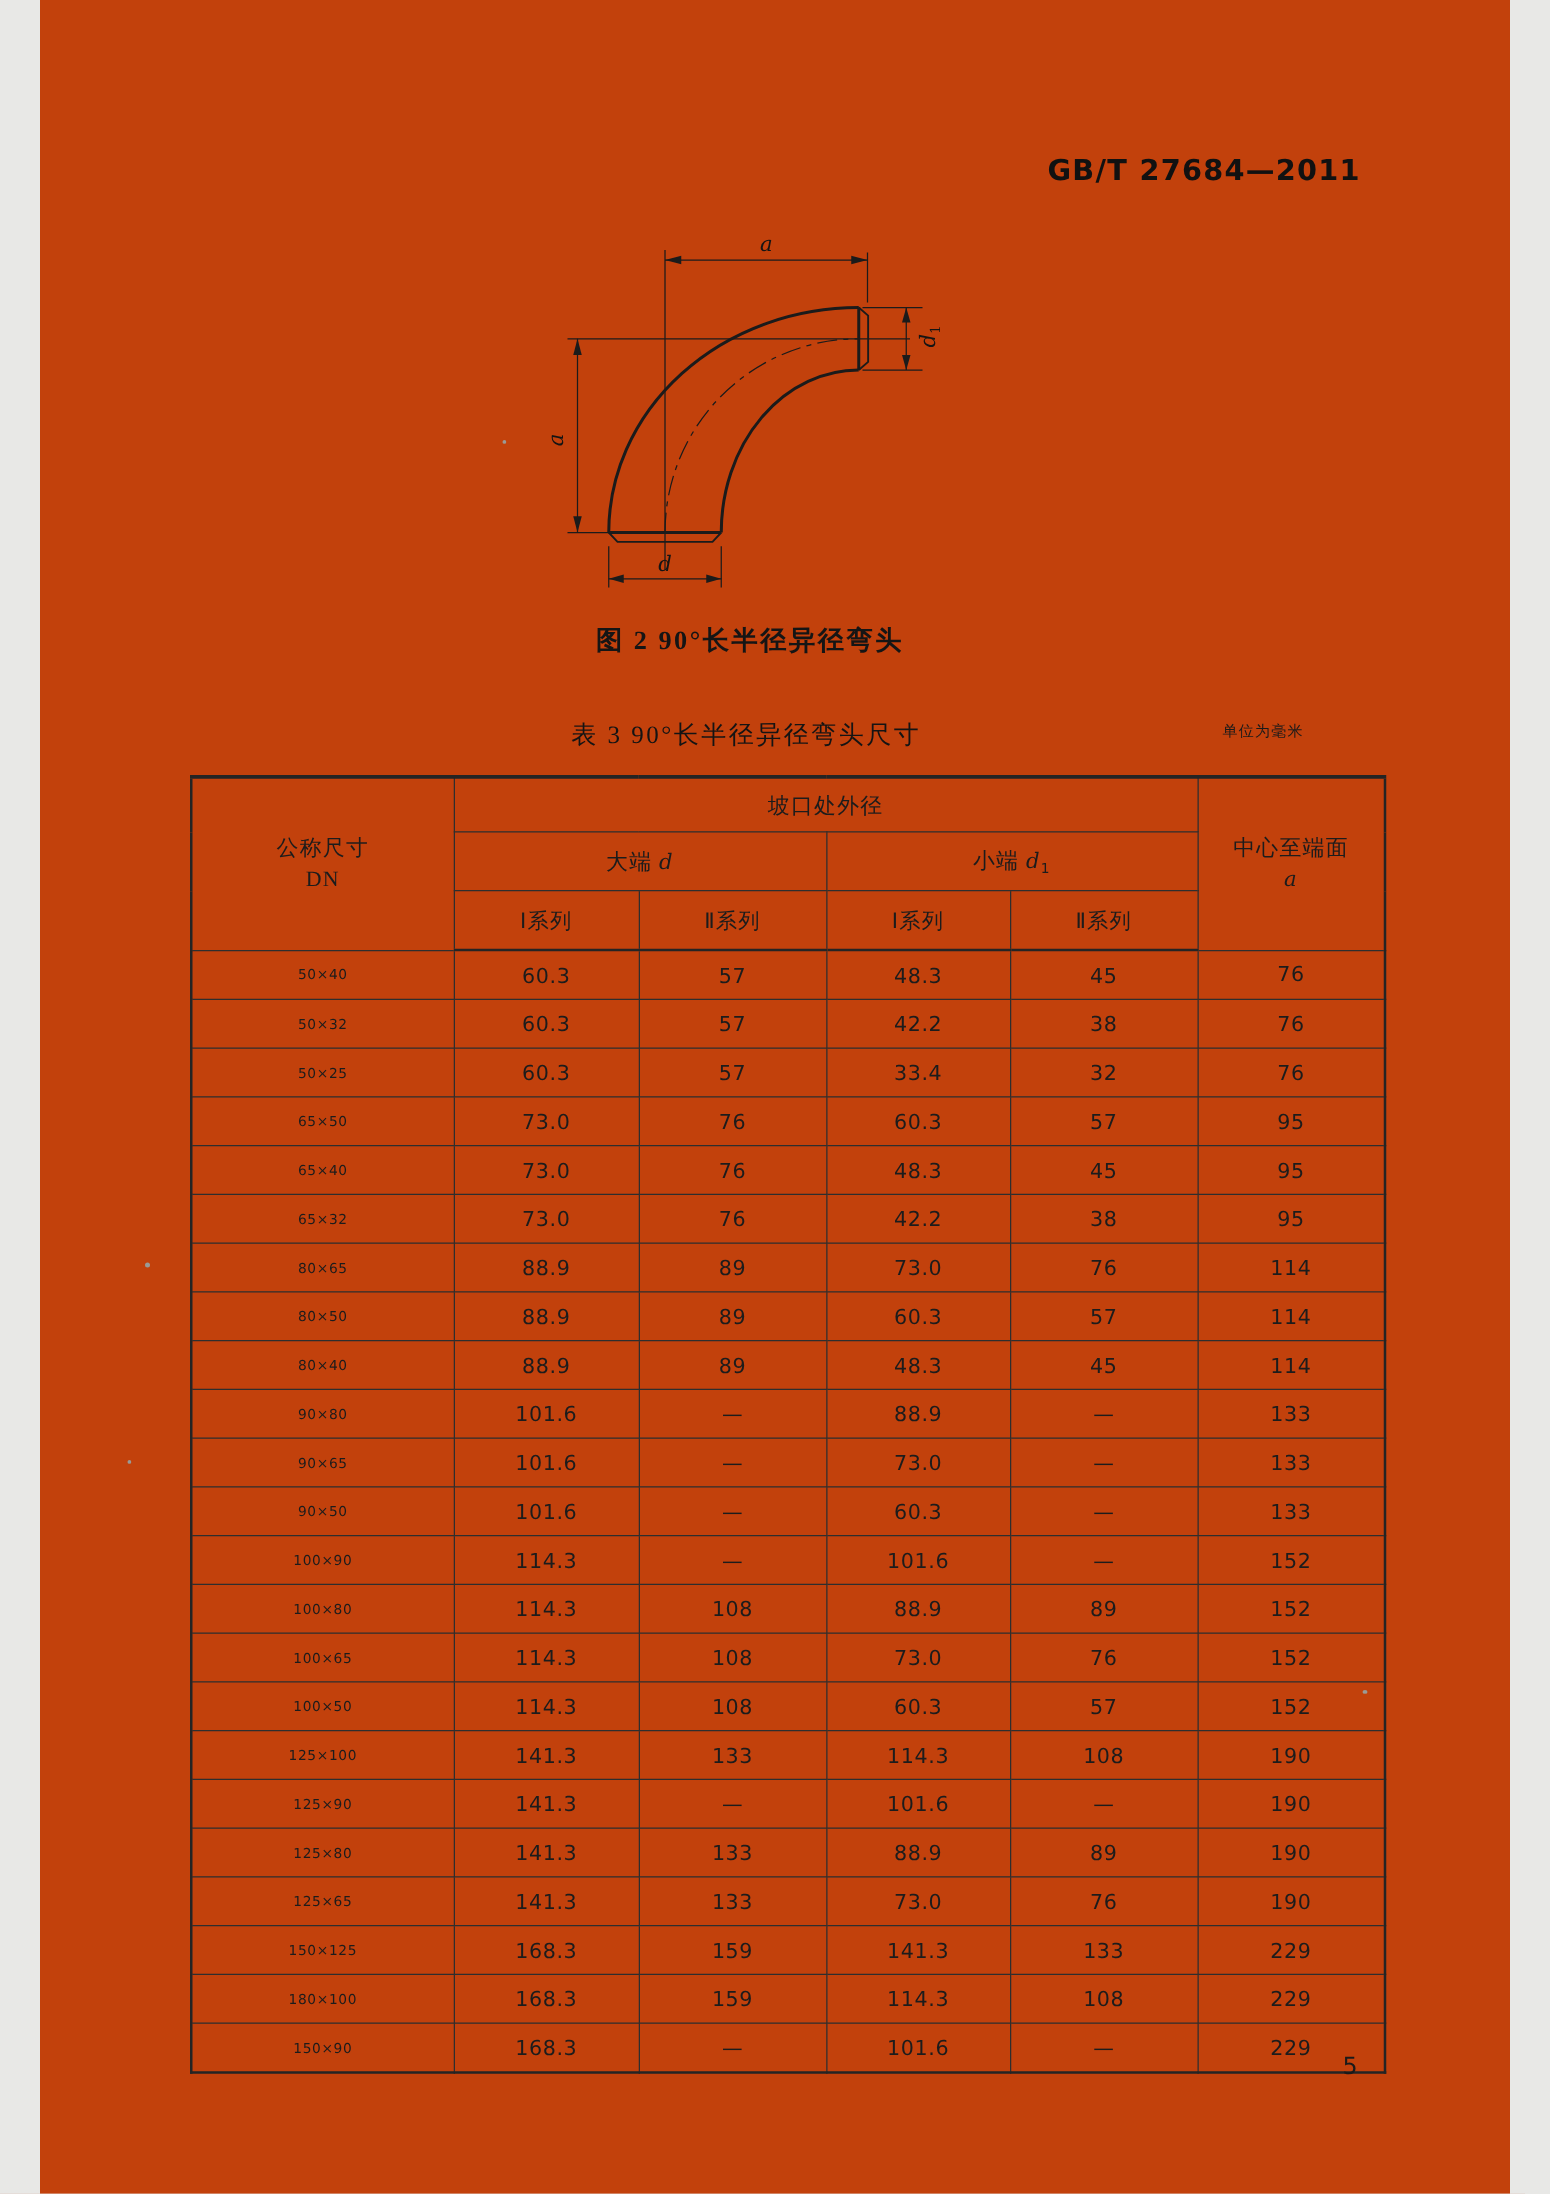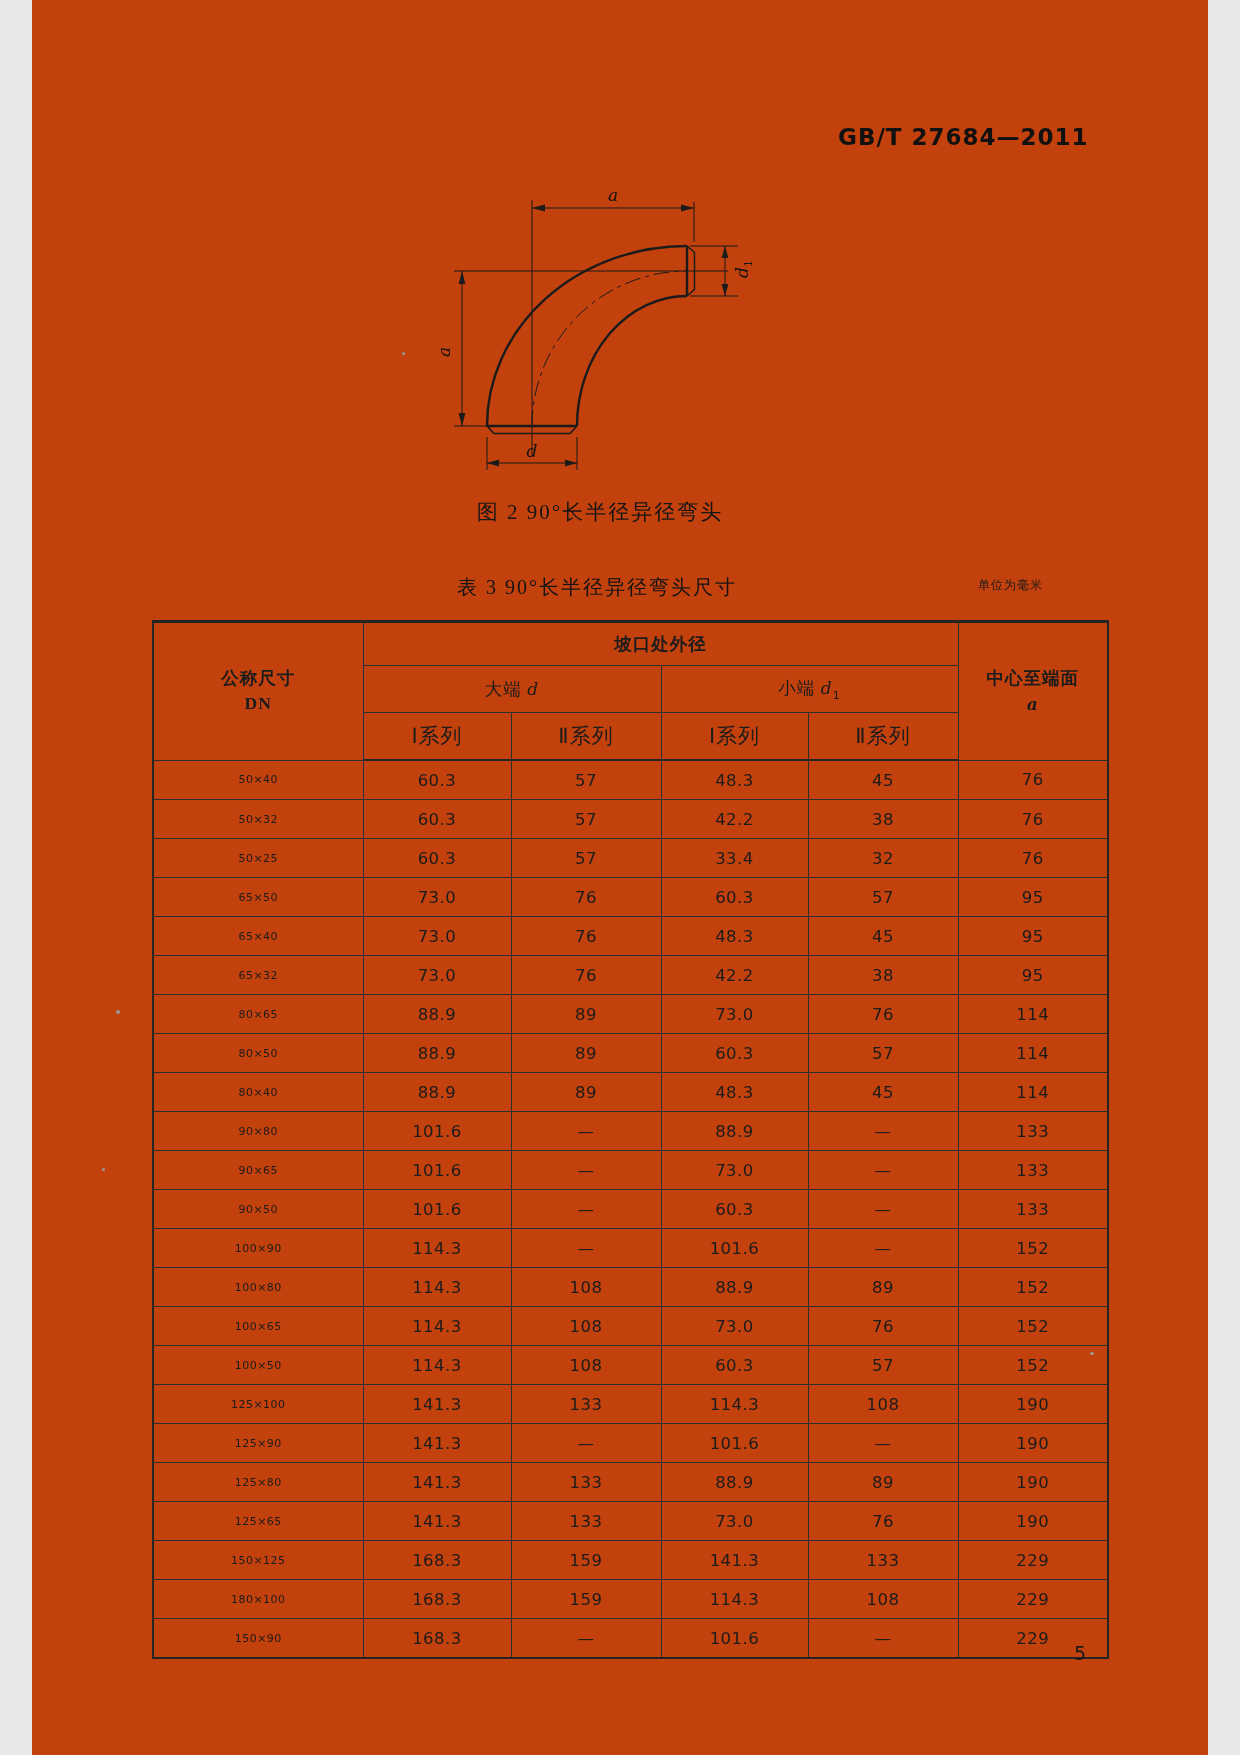--- a/index.html
+++ b/index.html
@@ -15,21 +15,21 @@
   .std-code{
     position:absolute;top:124px;left:806px;width:280px;
     font-family:"DejaVu Sans", sans-serif;
     font-weight:bold;font-size:23px;letter-spacing:1px;
     color:#111;
   }
   .figure-wrap{position:absolute;top:186px;left:400px;width:336px;height:302px;}
   .figure-wrap svg{display:block;}
   .fig-caption{
     position:absolute;top:498px;left:368px;width:400px;
-    text-align:center;font-weight:normal;font-size:21px;color:#151515;
+    text-align:center;font-weight:bold;font-size:21px;color:#151515;
     font-family:"Liberation Serif", serif;
     letter-spacing:2px;
   }
   .table-title-row{position:absolute;top:574px;left:120px;width:955px;height:30px;}
   .table-title{
     position:absolute;left:305px;top:0;
     font-weight:normal;font-size:20px;letter-spacing:2px;color:#141414;
   }
   .unit-note{
     position:absolute;right:64px;top:3px;
@@ -45,23 +45,23 @@
     border:2.6px solid #242424;
     border-top-width:3.2px;
   }
   table.dims th, table.dims td{
     border:1.4px solid #2e2e2e;
     text-align:center;vertical-align:middle;
     padding:0;
     font-weight:normal;
     background:transparent;
   }
-  table.dims thead tr.h1 th{height:42px;font-size:17.5px;font-weight:bold;}
+  table.dims thead tr.h1 th{height:42px;font-size:17.5px;}
   table.dims thead tr.h2 th{height:46px;font-size:17.5px;}
-  table.dims thead tr.h3 th{height:46px;font-size:21px;}
+  table.dims thead tr.h3 th{height:46px;font-size:17px;}
   table.dims thead th{font-family:"Liberation Serif", serif;letter-spacing:1px;}
   table.dims thead tr.h3 th{border-bottom:2.8px solid #242424;}
   table.dims tbody td{height:38px;letter-spacing:0.5px;}
   table.dims tbody td.dn{font-size:11px;}
   .two-line div{line-height:1.45;}
   .var{font-family:"DejaVu Serif", serif;font-style:italic;font-size:17px;}
   sub.vs{font-size:11px;font-family:"DejaVu Sans", sans-serif;font-style:normal;}
   .page-number{
     position:absolute;top:1642px;left:1042px;
     font-size:19px;color:#1a1a1a;

